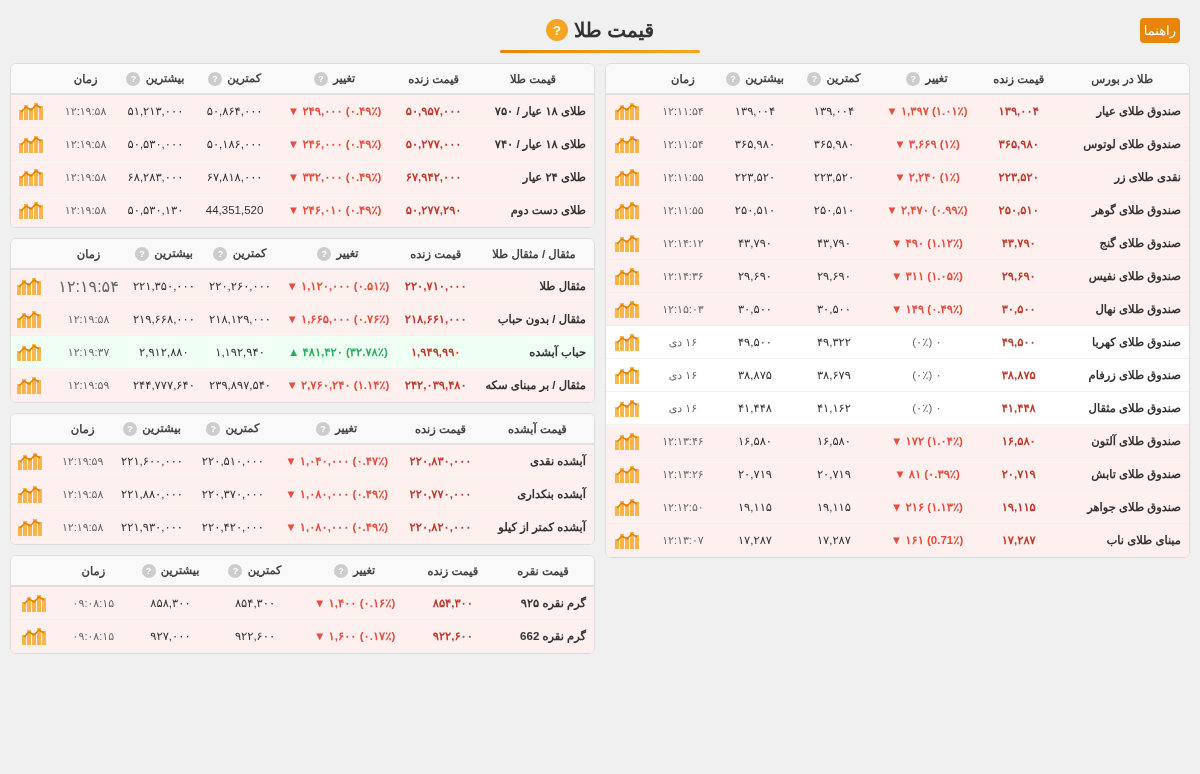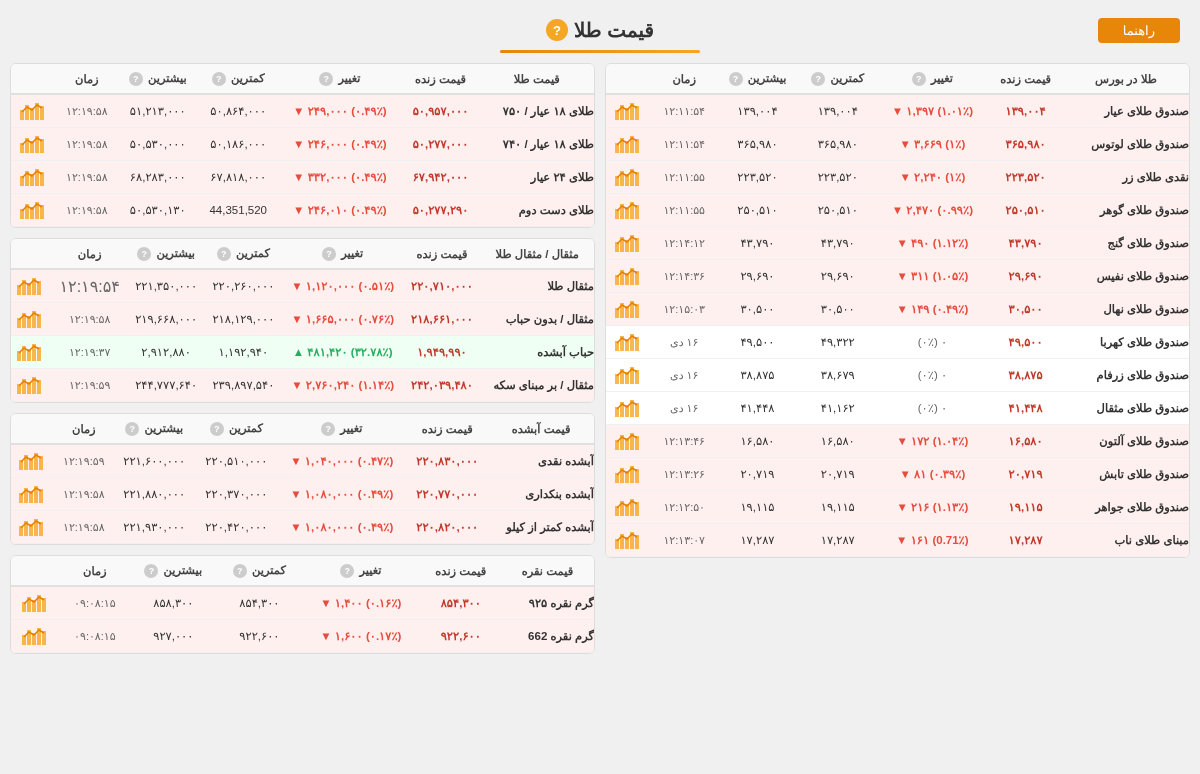--- a/index.html
+++ b/index.html
@@ -50,21 +50,21 @@
       margin: 4px auto 0;
       border-radius: 2px;
     }
     .rahnama-btn {
       position: absolute;
       right: 10px;
       top: 8px;
       background: #e8860a;
       color: white;
       border: none;
-      padding: 5px 25px;
+      padding: 5px 4px;
       border-radius: 4px;
       font-family: Tahoma, Arial, sans-serif;
       font-size: 13px;
       cursor: pointer;
     }
     
     .main-layout {
       display: flex;
       gap: 10px;
       margin-top: 10px;
@@ -124,21 +124,21 @@
       border-bottom: 1px solid #f0f0f0;
     }
     tbody td {
       padding: 5px 5px;
       text-align: center;
       color: #333;
       white-space: nowrap;
     }
     .name-col {
       text-align: right;
-      padding-right: 0;
+      padding-right: 8px;
       font-weight: bold;
       color: #333;
     }
     .chart-icon {
       display: inline-block;
       width: 28px;
       height: 20px;
       cursor: pointer;
     }
     .chart-icon svg {

